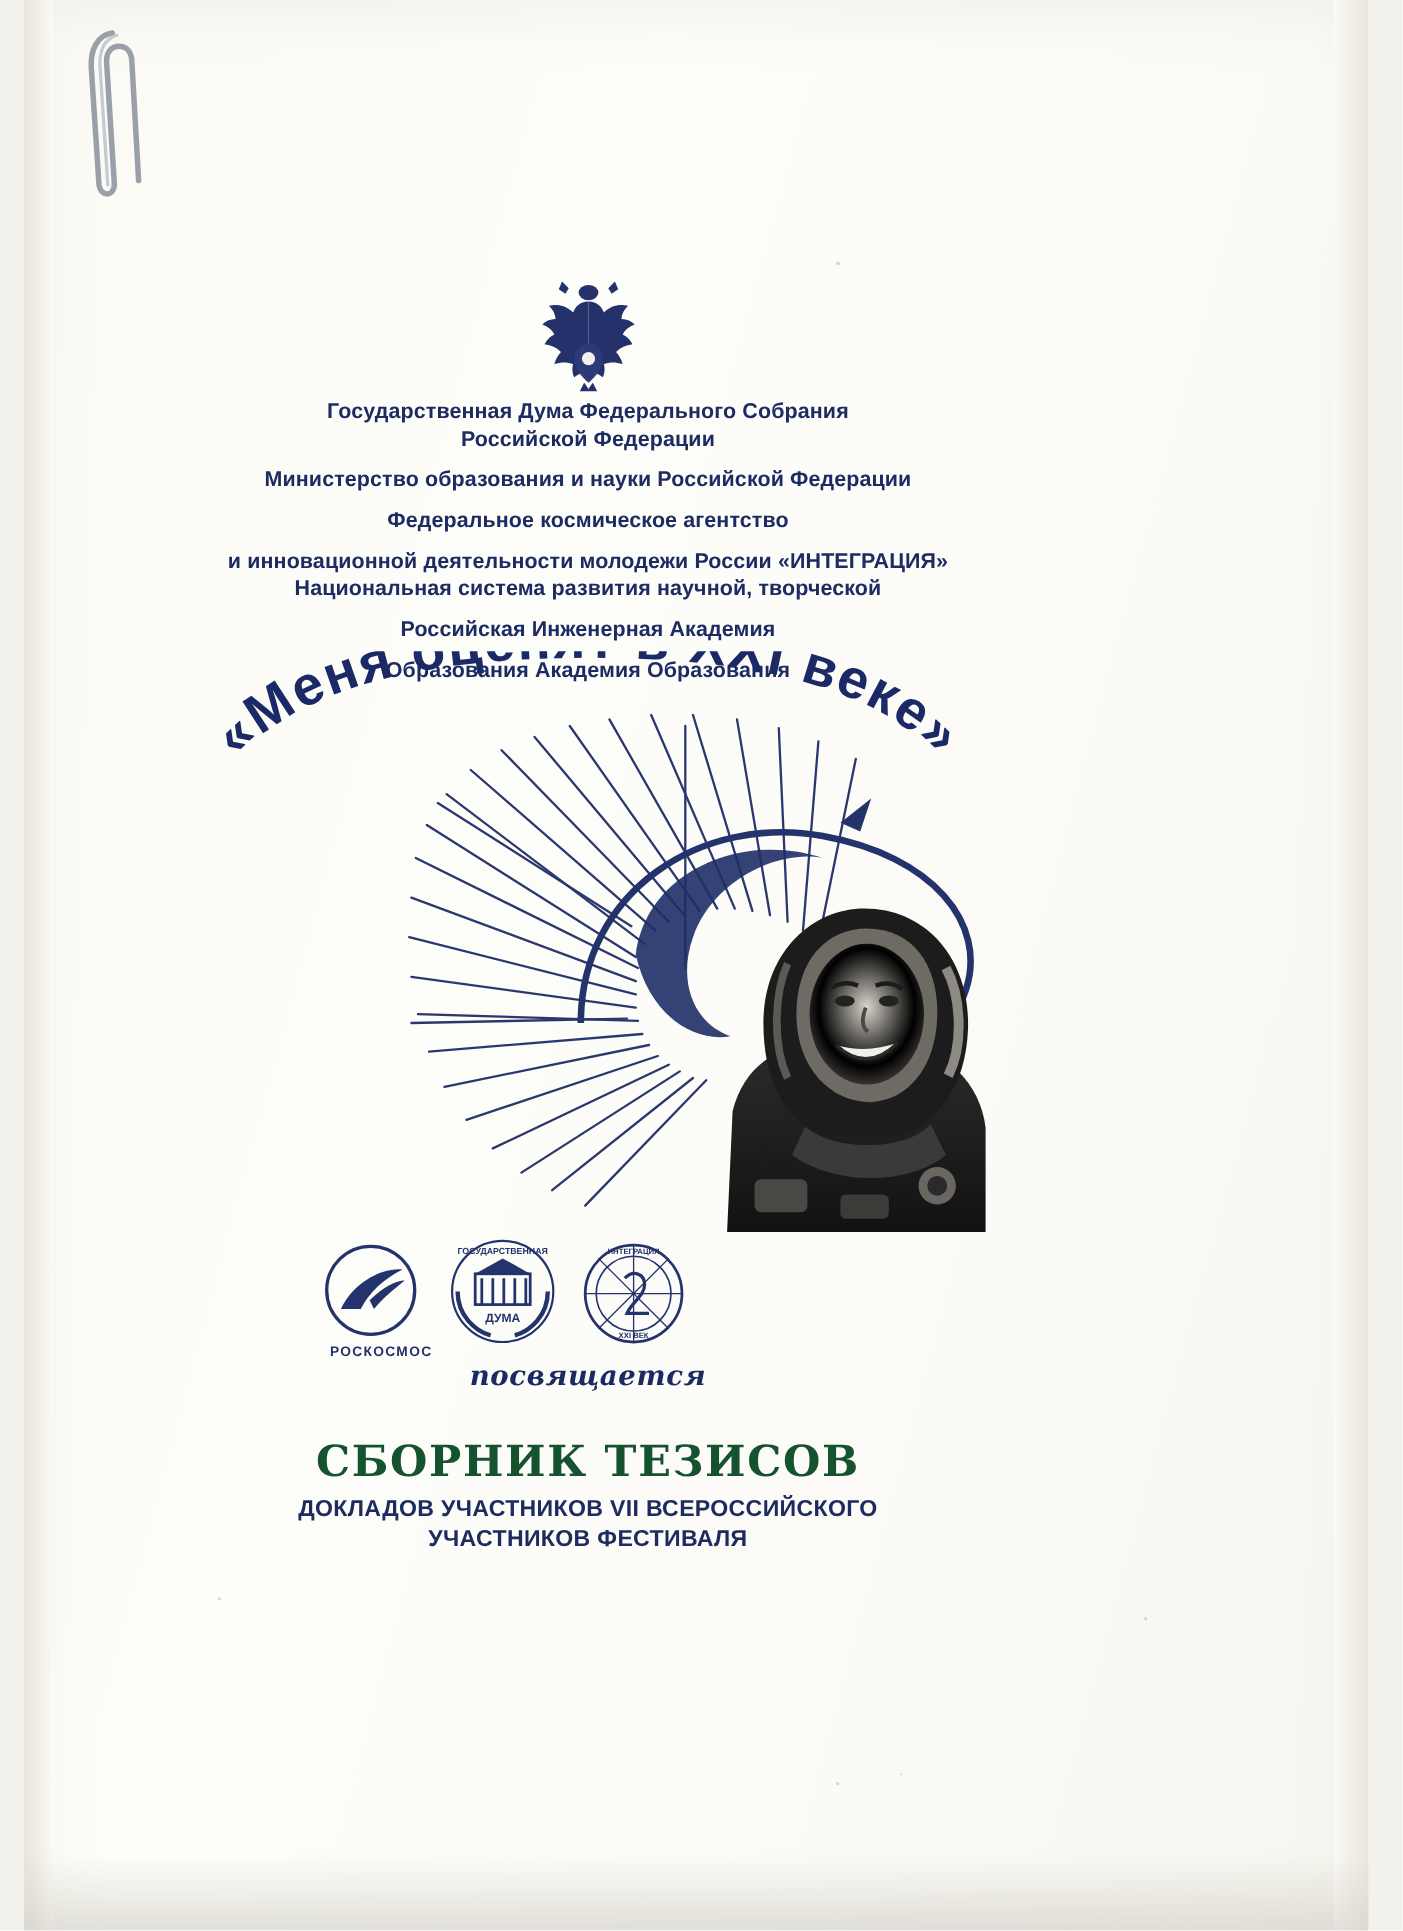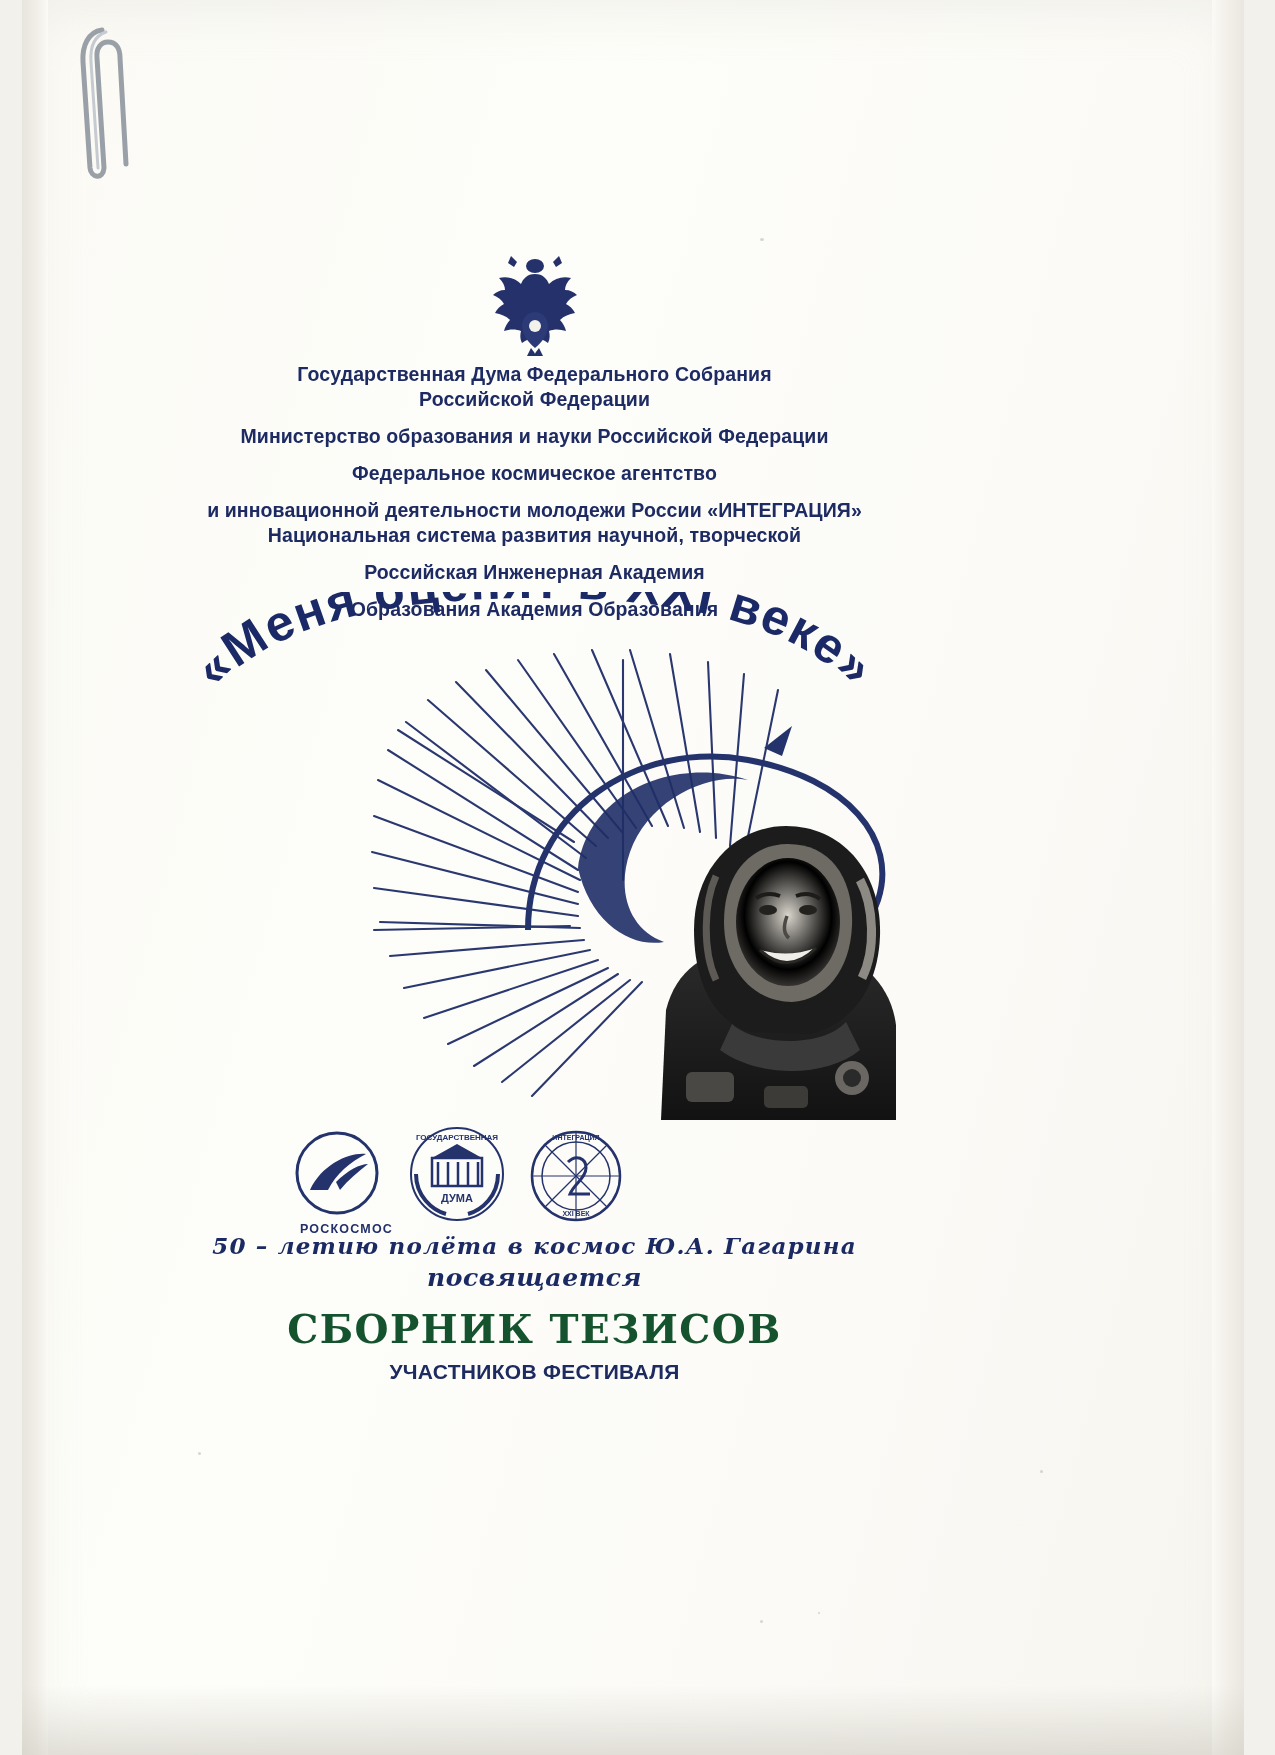--- a/index.html
+++ b/index.html
@@ -413,27 +413,27 @@
         </g>
         <path d="M44 36 C52 28 62 32 62 42 C62 52 50 58 46 68 L66 68" fill="none" stroke="#25336c" stroke-width="3"></path>
         <text x="52" y="14" font-size="7" font-weight="bold" text-anchor="middle" fill="#25336c">ИНТЕГРАЦИЯ</text>
         <text x="52" y="90" font-size="7" font-weight="bold" text-anchor="middle" fill="#25336c">XXI ВЕК</text>
       </g>
     </svg>
 
     <div class="logo-caption">РОСКОСМОС</div>
 
     <div class="dedication">
-      <div class="dedication-line1">50 – летию полёта в космос Ю.А. Гагарина</div>
       <div class="dedication-line2">посвящается</div>
     </div>
 
     <div class="main-title">СБОРНИК ТЕЗИСОВ</div>
 
     <div class="subtitle">
+      <div class="subtitle-line">ДОКЛАДОВ УЧАСТНИКОВ VII ВСЕРОССИЙСКОГО</div>
       <div class="subtitle-line">УЧАСТНИКОВ ФЕСТИВАЛЯ</div>
     </div>
 
     <div class="speck" style="left:1040px; top:1470px; width:3px; height:3px;"></div>
     <div class="speck" style="left:760px; top:1620px; width:3px; height:3px;"></div>
     <div class="speck" style="left:818px; top:1612px; width:2px; height:2px;"></div>
     <div class="speck" style="left:760px; top:238px; width:4px; height:3px;"></div>
     <div class="speck" style="left:198px; top:1452px; width:3px; height:3px;"></div>
 
   </div>

